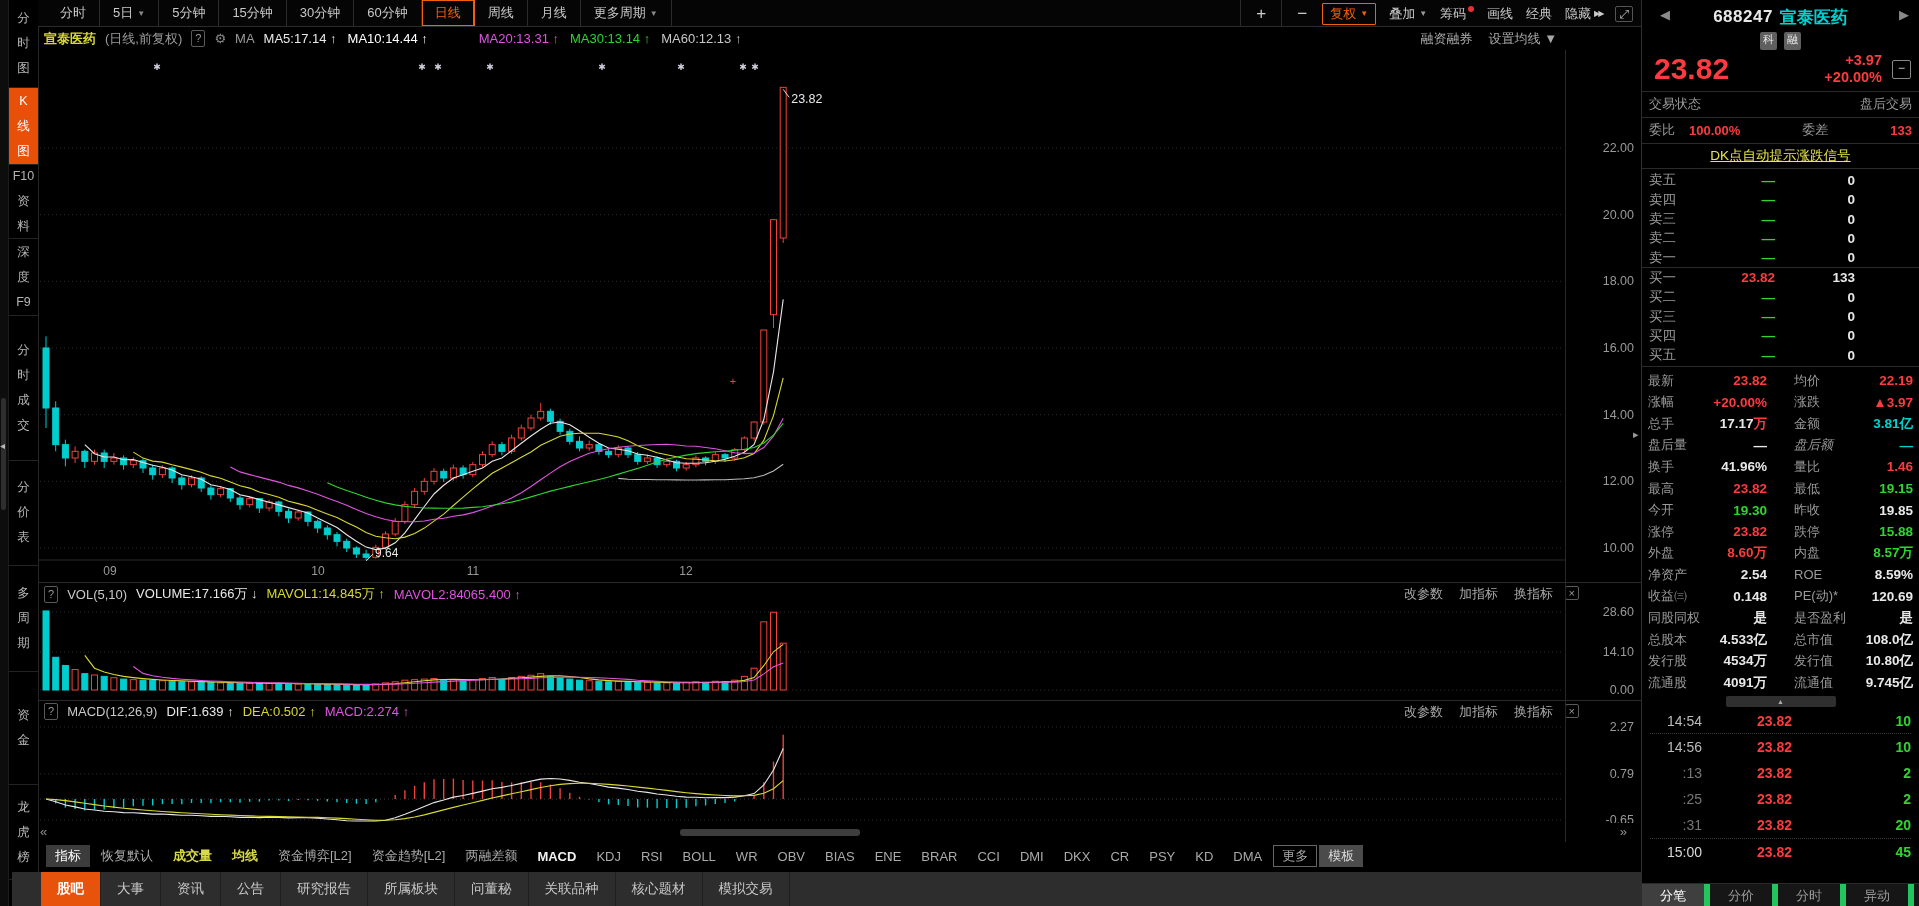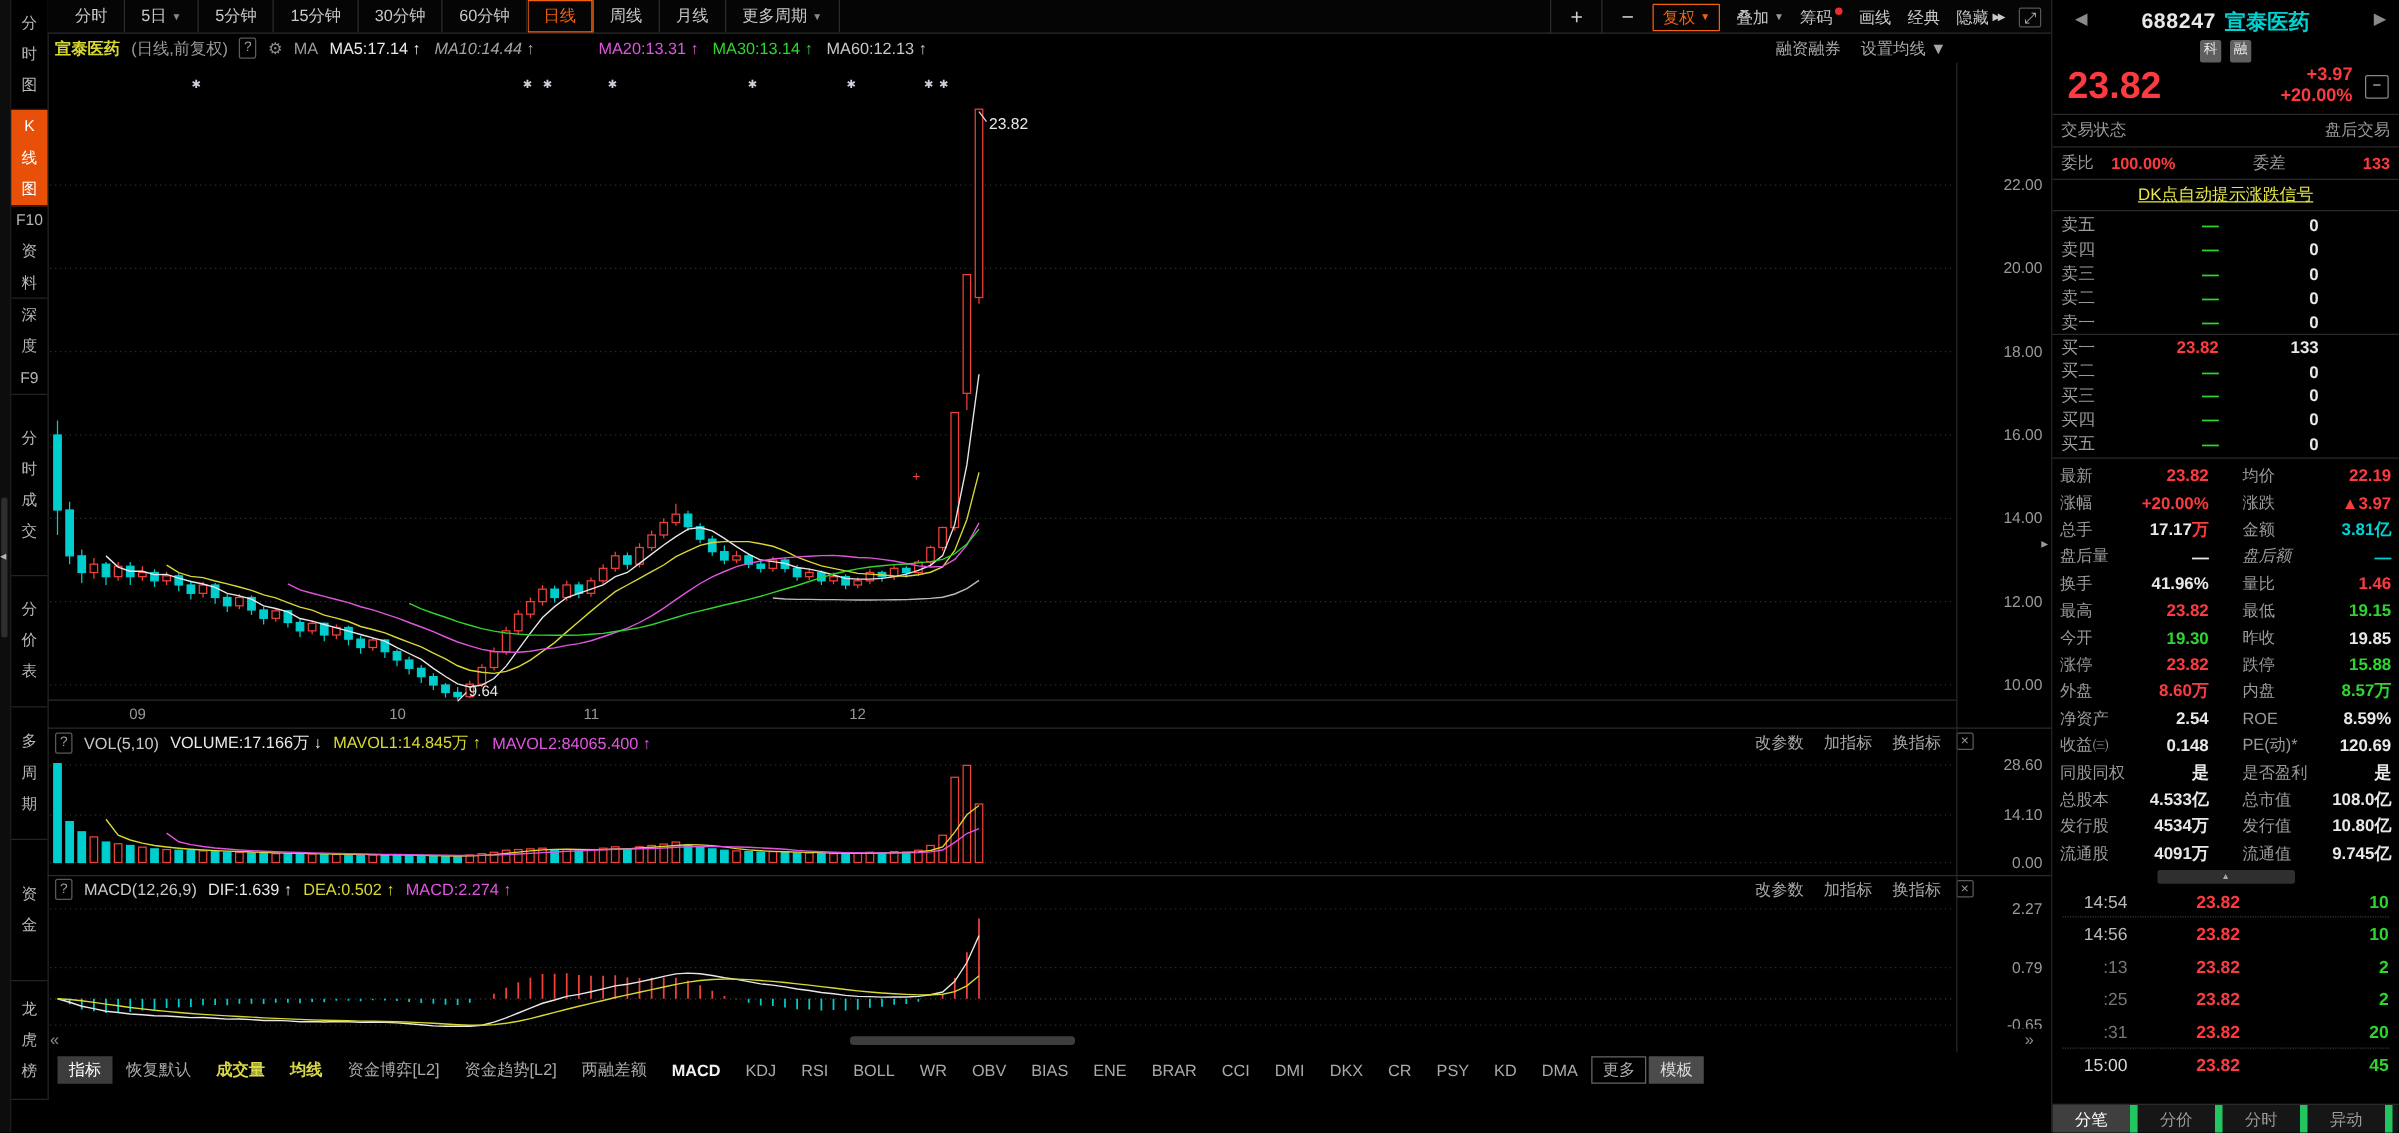--- a/index.html
+++ b/index.html
@@ -182,21 +182,21 @@
       </div>
     </div>
   <div class="abs pane-head" id="chart-head">
     <span class="name">宣泰医药</span>
     <span>(日线,前复权)</span>
     <span class="sqbox">?</span>
     <span style="color:#8a8a8a;">⚙</span>
     <span>MA</span>
     <span id="ma-values" style="display:flex;gap:11px;">
         <span style="color: rgb(232, 232, 232); white-space: nowrap;">MA5:17.14 ↑</span>
-        <span style="color: #a3a3a3; white-space: nowrap; font-style: italic;">MA10:14.44 ↑</span>
+        <span style="color: #ffffff; white-space: nowrap;">MA10:14.44 ↑</span>
         <span style="color: rgb(224, 84, 224); white-space: nowrap; padding-left: 40px;">MA20:13.31 ↑</span>
         <span style="color: rgb(47, 213, 47); white-space: nowrap;">MA30:13.14 ↑</span>
         <span style="color: rgb(200, 200, 200); white-space: nowrap;">MA60:12.13 ↑</span>
       </span>
     <span class="head-links" id="chart-head-links">
         <span>融资融券</span>
         <span>设置均线 ▼</span>
       </span>
   </div>
   <div class="abs pane-head" id="vol-head">
@@ -622,20 +622,32 @@
       <span class="ind-item">CCI</span>
       <span class="ind-item">DMI</span>
       <span class="ind-item">DKX</span>
       <span class="ind-item">CR</span>
       <span class="ind-item">PSY</span>
       <span class="ind-item">KD</span>
       <span class="ind-item">DMA</span>
       <span class="ind-item boxed">更多</span>
       <span class="ind-item filled">模板</span>
     </div>
+  <div class="abs" id="footer">
+      <span class="f-tab active">股吧</span>
+      <span class="f-tab">大事</span>
+      <span class="f-tab">资讯</span>
+      <span class="f-tab">公告</span>
+      <span class="f-tab">研究报告</span>
+      <span class="f-tab">所属板块</span>
+      <span class="f-tab">问董秘</span>
+      <span class="f-tab">关联品种</span>
+      <span class="f-tab">核心题材</span>
+      <span class="f-tab">模拟交易</span>
+    </div>
   <div class="abs panel-icon" id="footer-panel-icon" style="right:14px;top:879px;position:absolute;width:18px;height:18px;border:1px solid #777;color:#aaa;font-size:10px;text-align:center;line-height:17px;border-radius:2px;">▴</div>
 
   <div class="abs" id="rp">
     <div class="rp-head">
       <span class="nav-ar left">◀</span>
       <span class="code">688247</span>
       <span class="sname">宣泰医药</span>
       <span class="nav-ar right">▶</span>
     </div>
     <div id="rp-badges">

